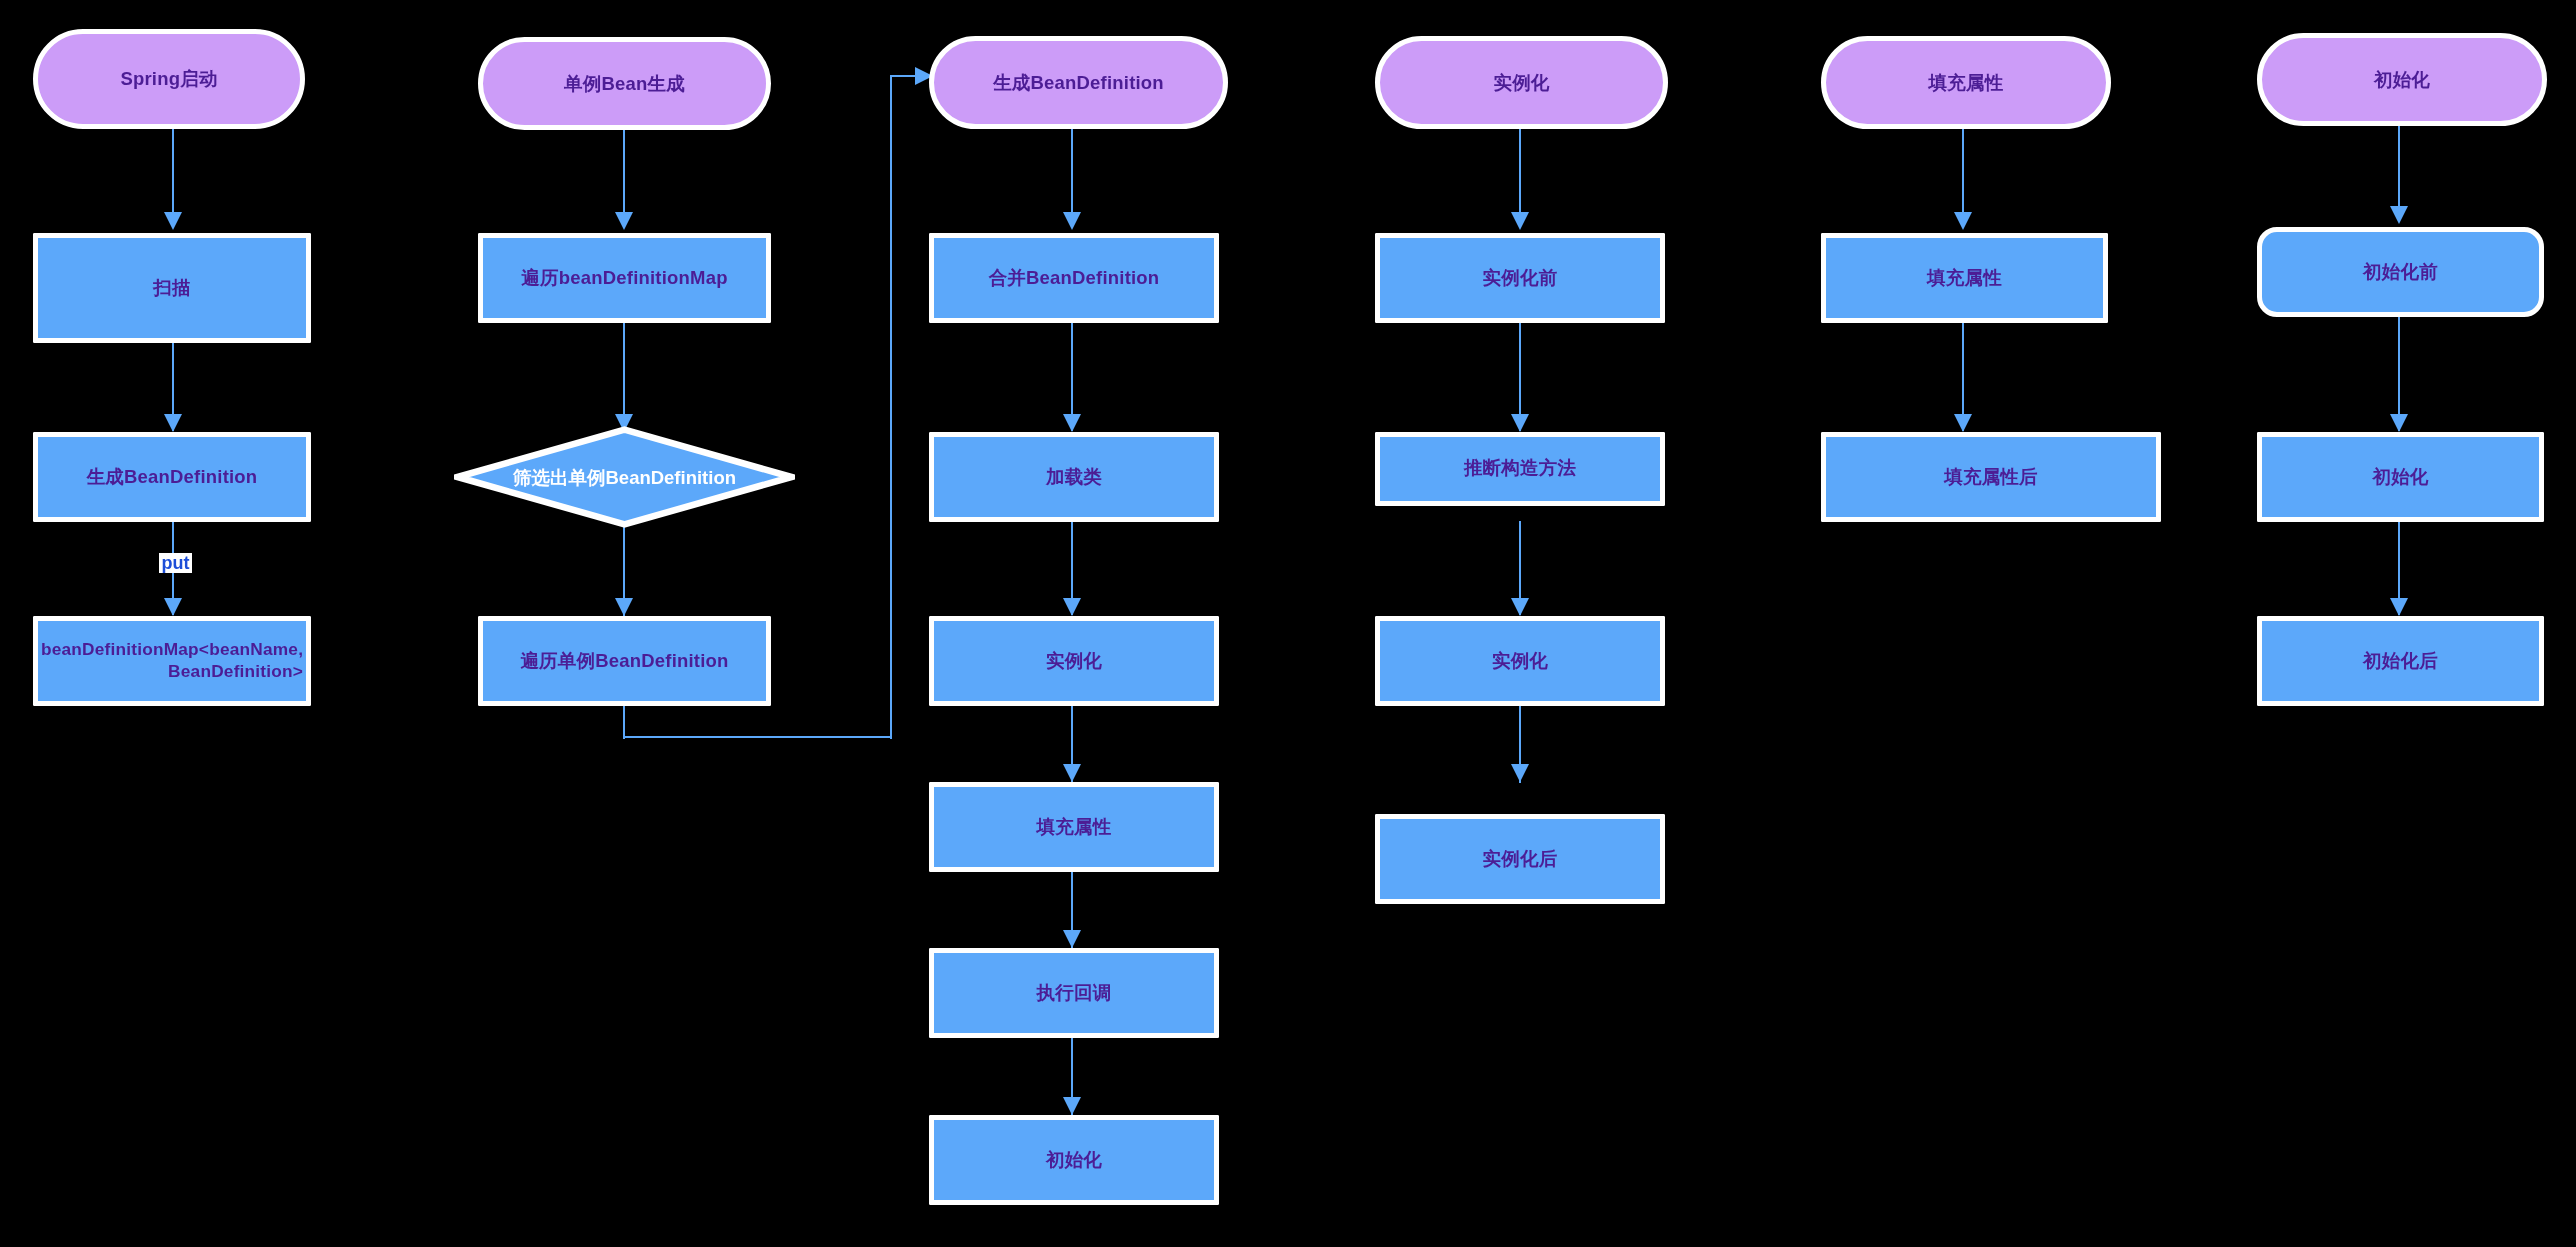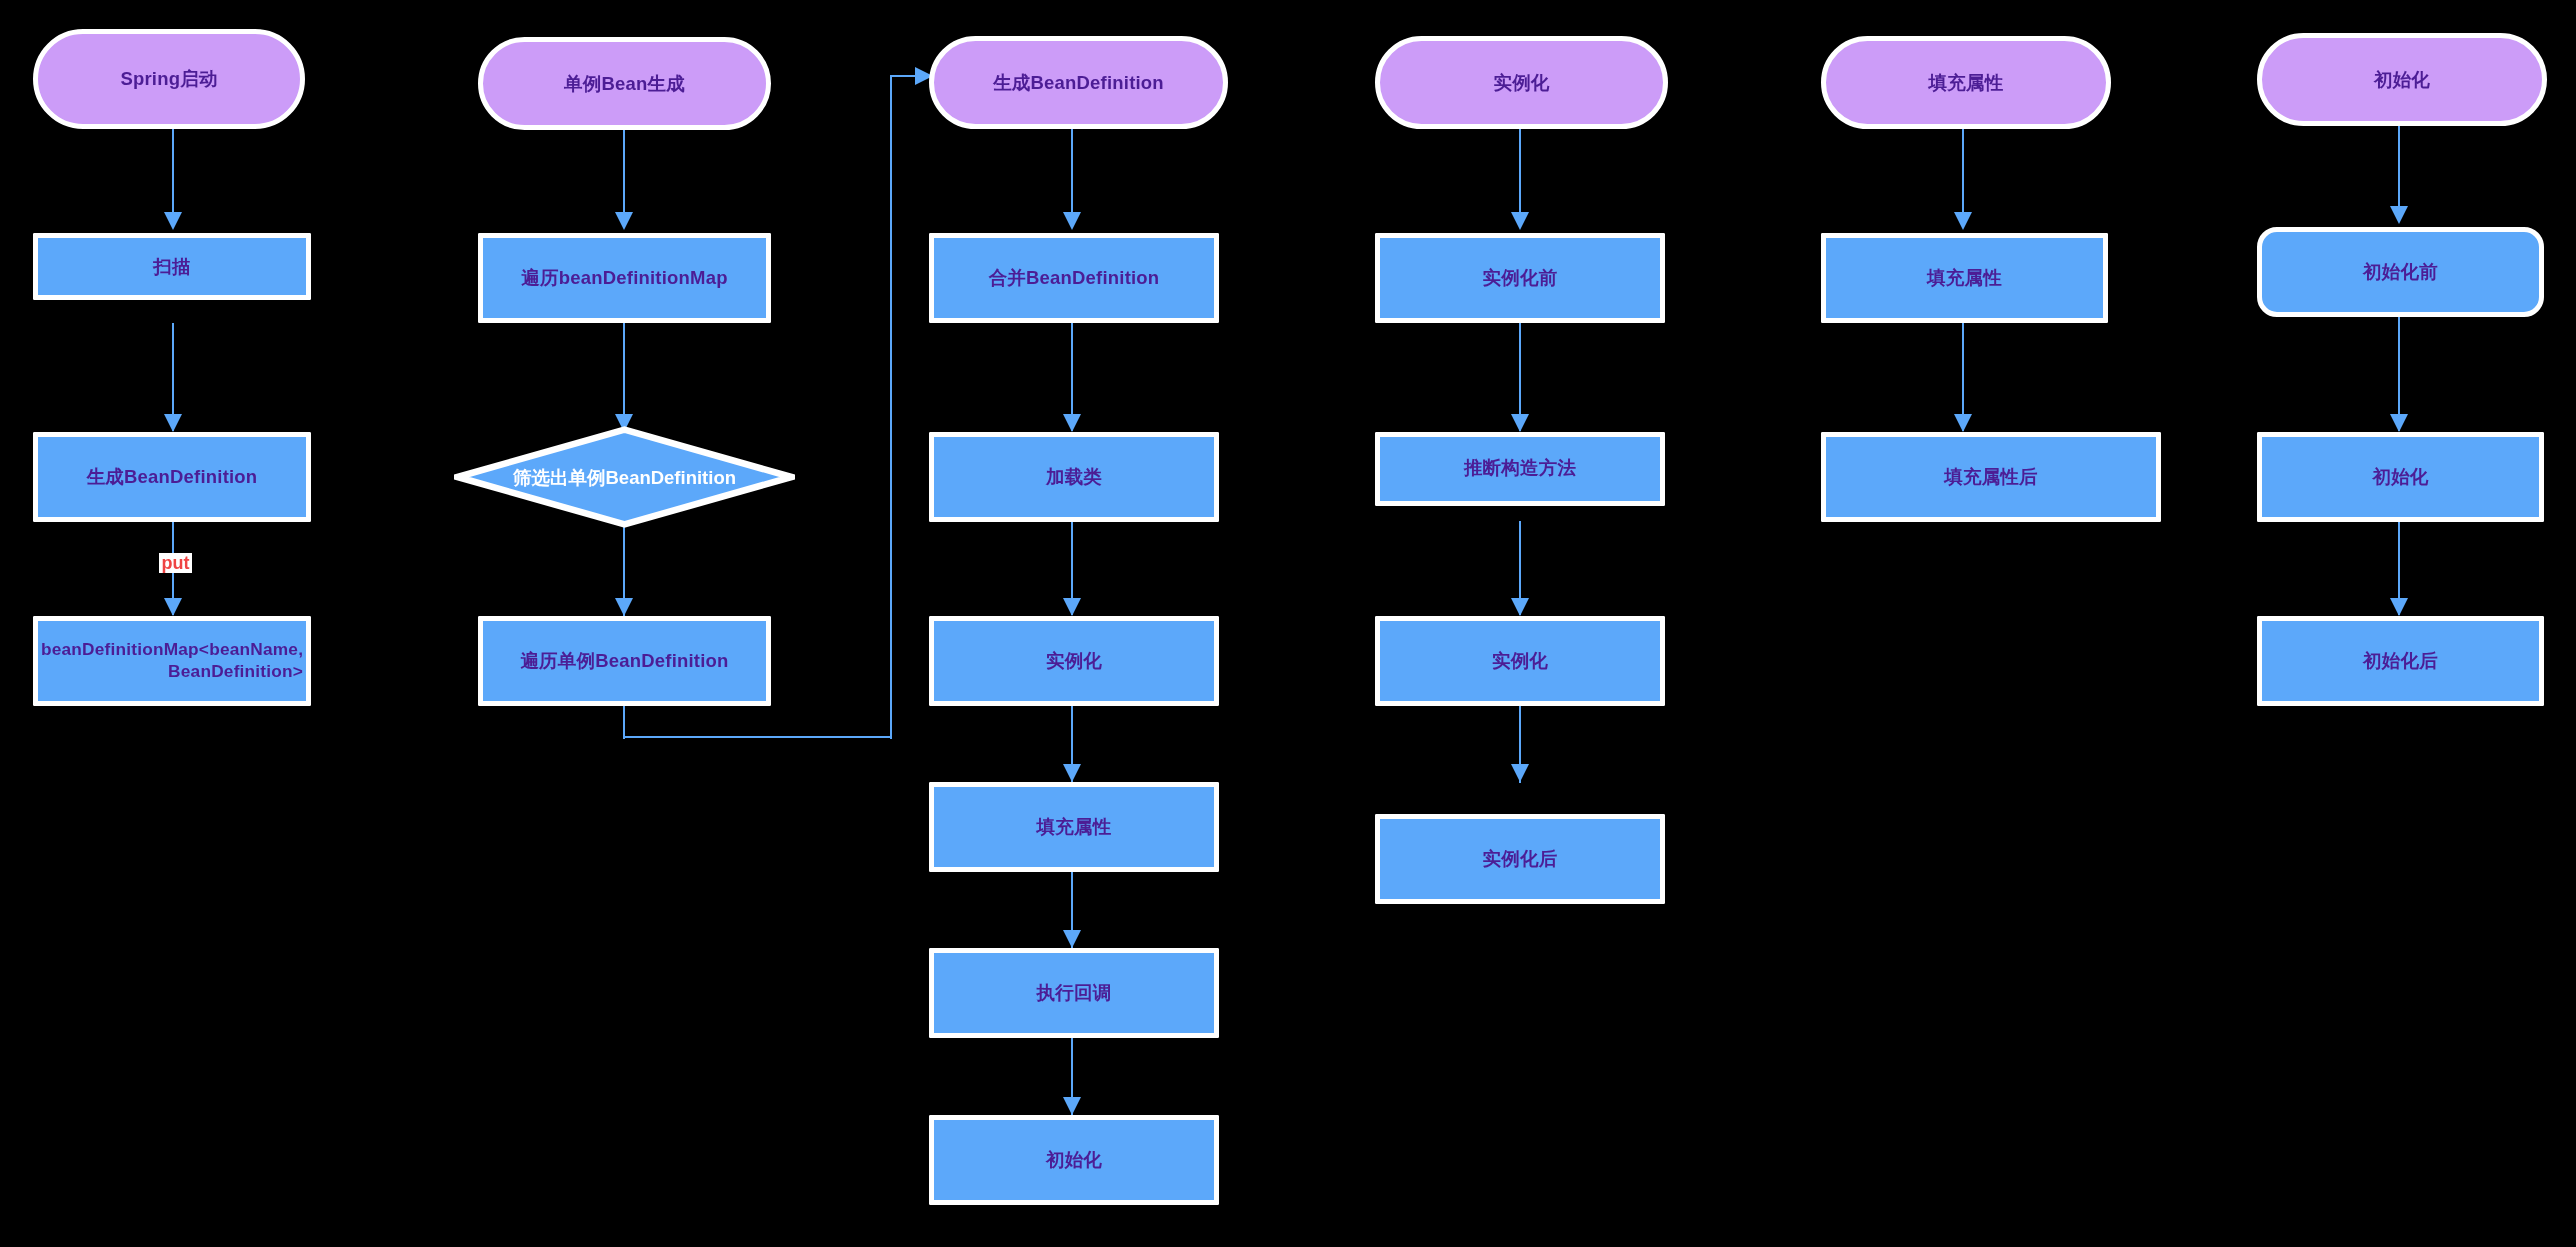--- a/index.html
+++ b/index.html
@@ -52,36 +52,36 @@
     border-right:9.6px solid transparent;
     border-top:18px solid #5ca8fa;
   }
   .arrow-right{
     position:absolute;width:0;height:0;z-index:2;
     border-top:9.6px solid transparent;
     border-bottom:9.6px solid transparent;
     border-left:18px solid #5ca8fa;
   }
   .edge-label{
-    position:absolute;z-index:4;background:#ffffff;color:#ef4444;
+    position:absolute;z-index:4;background:#ffffff;color:#1d4ed8;
     font-size:18px;font-weight:bold;line-height:1.05;
     padding:0.6px 2.4px;
   }
 </style>
 </head>
 <body>
 
 <div id="stage">
 
   <div class="node terminal" style="left:33px;top:29px;width:272px;height:100px;">Spring启动</div>
 
   <div class="vline" style="left:172px;top:129px;height:99px;"></div>
   <div class="arrow-down" style="left:164px;top:212px;"></div>
 
-  <div class="node process" style="left:33px;top:233px;width:278px;height:67px;">扫描</div>
+  <div class="node process" style="left:33px;top:233px;width:278px;height:110px;">扫描</div>
 
   <div class="vline" style="left:172px;top:323px;height:108px;"></div>
   <div class="arrow-down" style="left:164px;top:414px;"></div>
 
   <div class="node process" style="left:33px;top:432px;width:278px;height:90px;">生成BeanDefinition</div>
 
   <div class="vline" style="left:172px;top:521px;height:94px;"></div>
   <div class="arrow-down" style="left:164px;top:598px;"></div>
   <div class="edge-label" style="left:159px;top:553px;">put</div>
 

